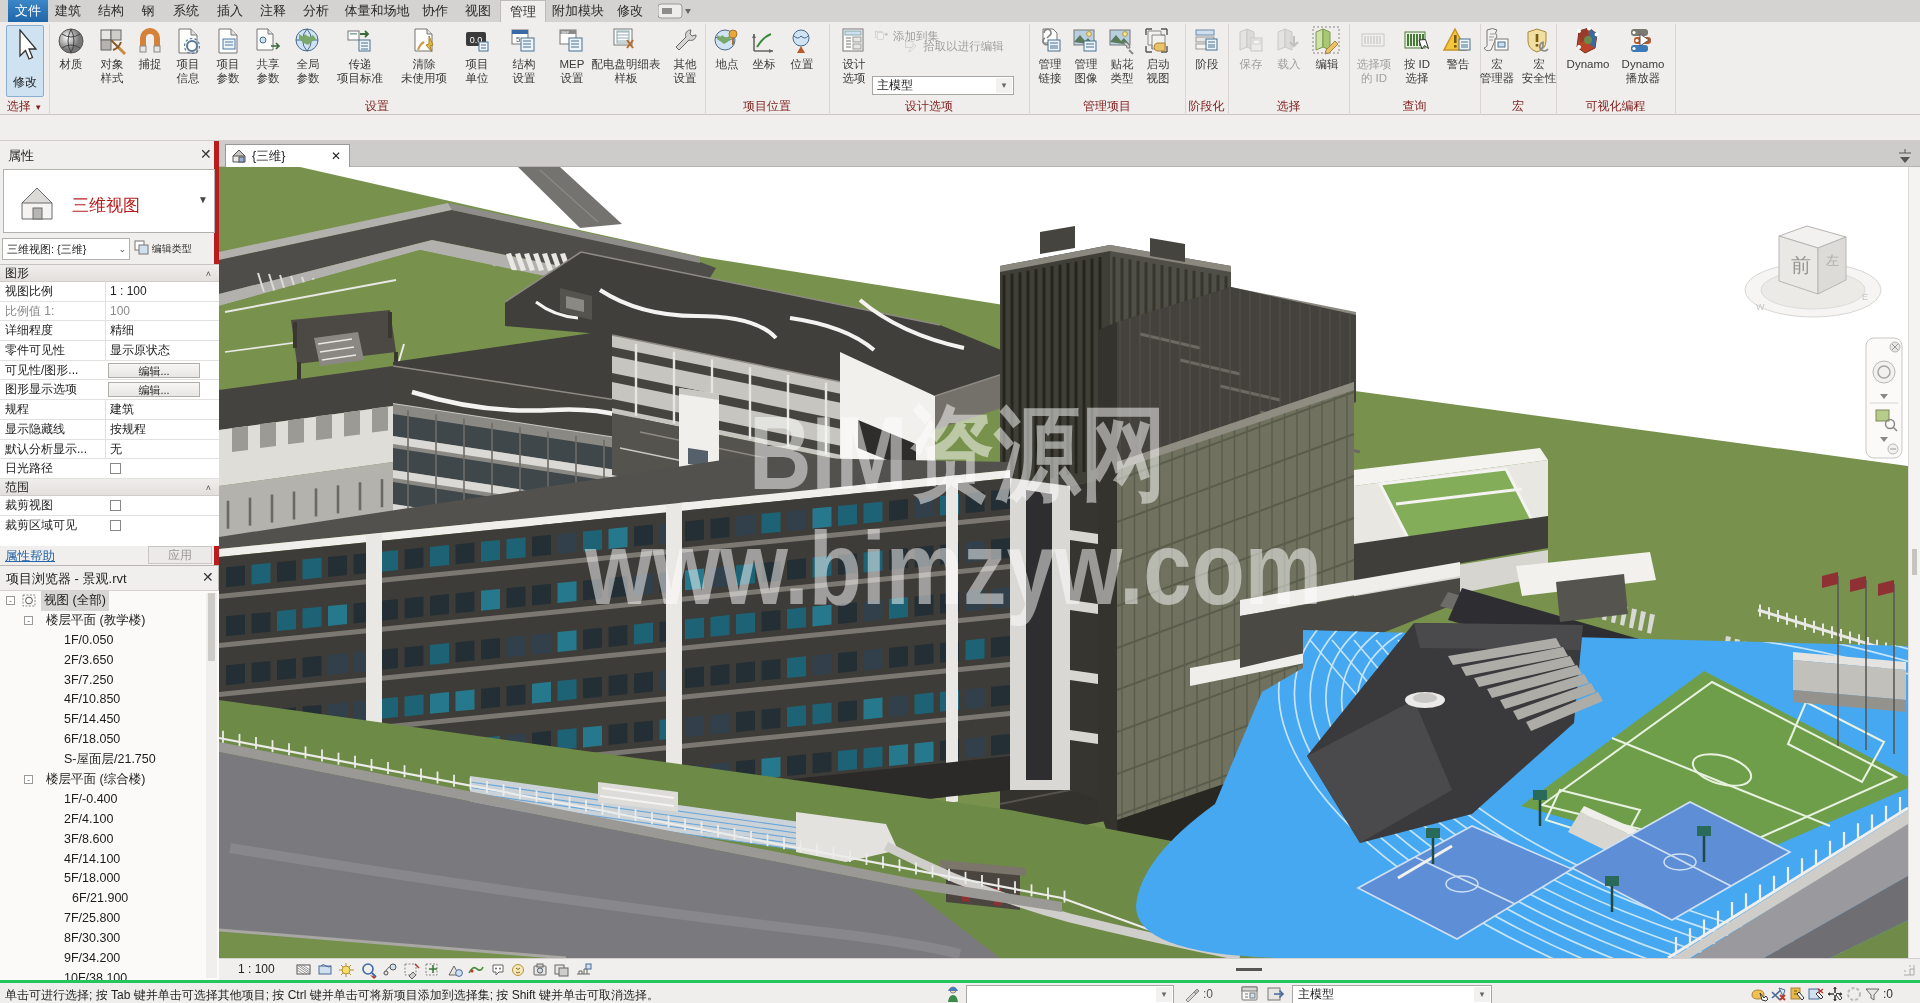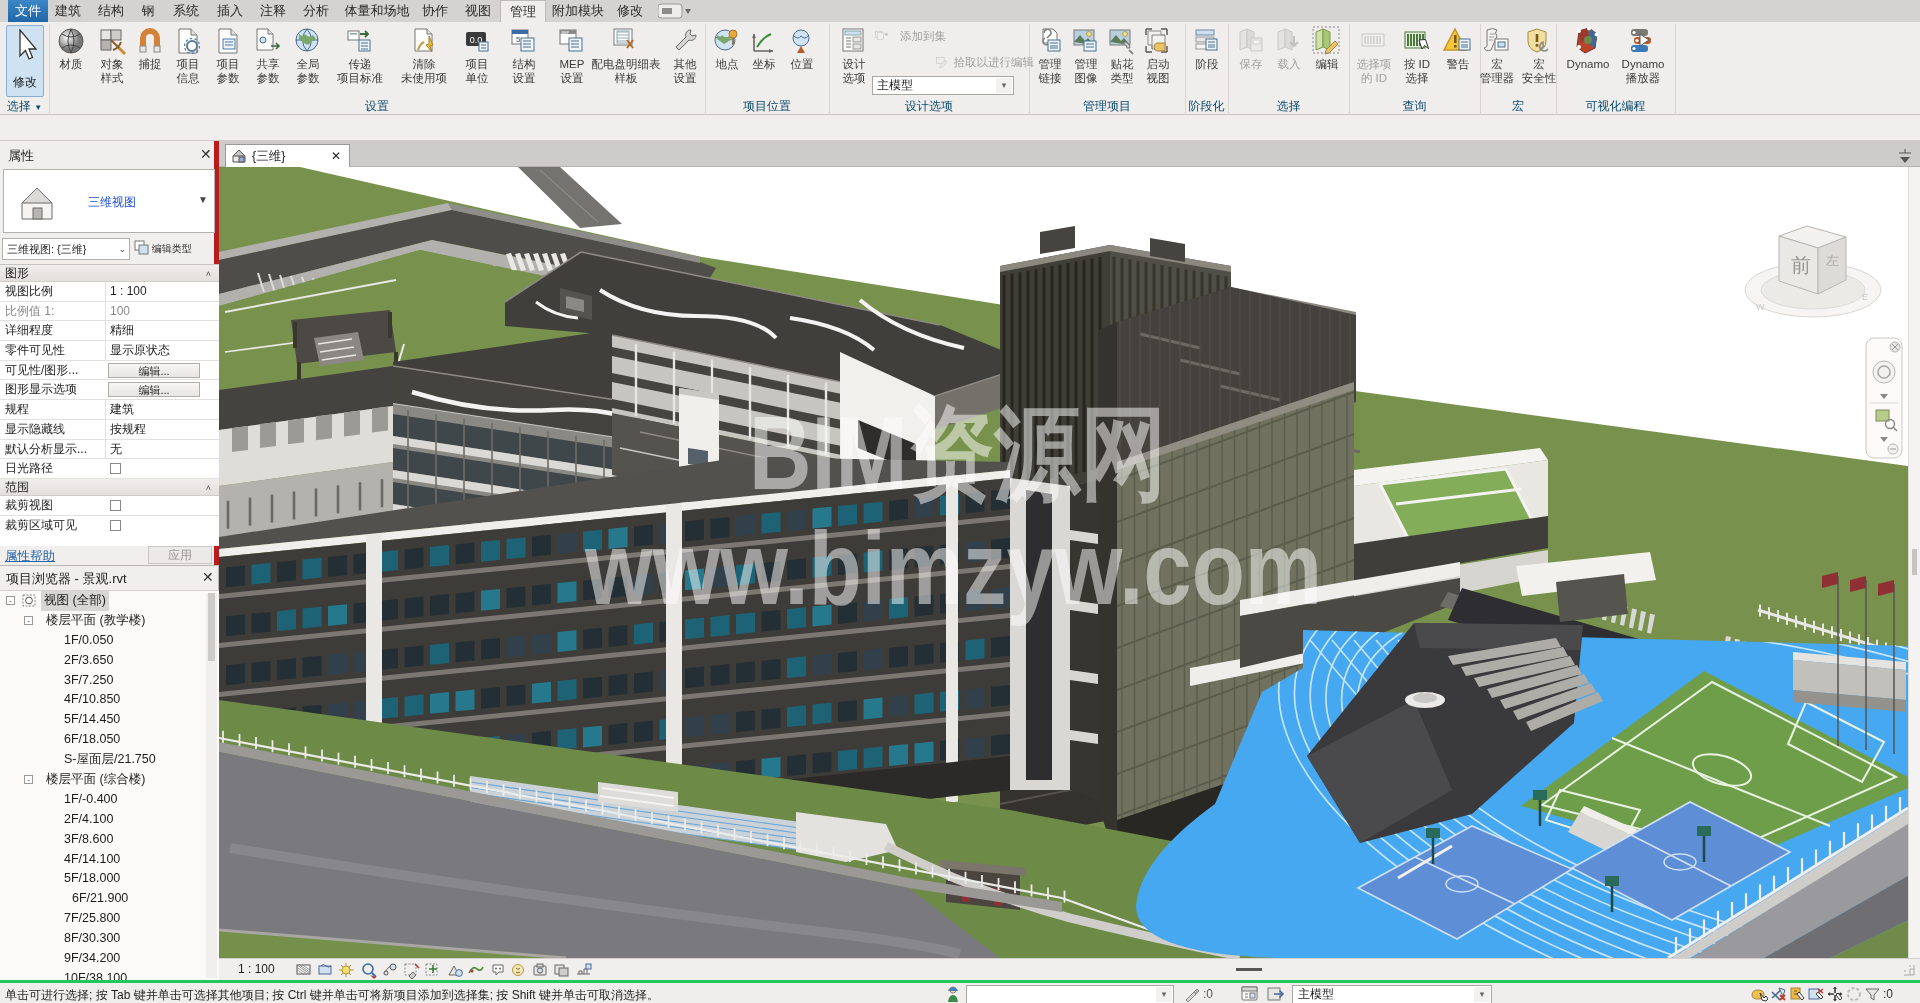--- a/index.html
+++ b/index.html
@@ -7,21 +7,21 @@
 body{font-family:"Liberation Sans",sans-serif;background:#f0eeec;position:relative;font-size:12px;color:#333}
 #app{position:absolute;left:0;top:0;width:1920px;height:1003px;overflow:hidden}
 
 #tabbar{position:absolute;left:0;top:0;width:1920px;height:22px;background:#d5d3d2}
 .tab{position:absolute;top:0;height:22px;line-height:22px;font-size:13px;color:#2b2b2b;text-align:center}
 #tabFile{left:8px;width:40px;background:linear-gradient(#3c87c8,#1f66a8);color:#fff}
 .tabActive{background:#f0eeec;border:1px solid #bdbab7;border-bottom:none}
 
 #ribbon{position:absolute;left:0;top:22px;width:1920px;height:93px;background:#f0eeec;border-bottom:1px solid #c9c6c3}
 .rsep{position:absolute;top:2px;height:110px;width:1px;background:#d8d5d2}
-.plabel{position:absolute;top:77px;height:15px;font-size:12px;color:#0c4a6e;text-align:center;line-height:15px;white-space:nowrap}
+.plabel{position:absolute;top:77px;height:15px;font-size:12px;color:#7f1d1d;text-align:center;line-height:15px;white-space:nowrap}
 .rbtn{position:absolute;top:4px;text-align:center;font-size:11.5px;color:#3b3b3b;line-height:13.5px;white-space:nowrap}
 .rbtn svg{display:block;margin:0 auto 2px auto}
 .rbtn .lb{display:block}
 .gray{opacity:.45}
 .modbox{position:absolute;left:6px;top:3px;width:38px;height:72px;background:#cfe2f2;border:1px solid #88aed0;border-radius:2px;text-align:center;font-size:12px;color:#222}
 
 #optbar{position:absolute;left:0;top:115px;width:1920px;height:26px;background:#f1efed;border-bottom:1px solid #d0cdca}
 
 #props{position:absolute;left:0;top:141px;width:219px;height:424px;background:#f0efed;border-right:5px solid #b91c1c}
 #propHead{position:absolute;left:0;top:4px;width:100%;height:22px;font-size:13px;color:#222}
@@ -273,22 +273,22 @@
           <rect x="14" y="11" width="8" height="5" fill="#e8e6e2" stroke="#999"></rect>
           <rect x="14" y="18" width="8" height="5" fill="#e8e6e2" stroke="#999"></rect>
         </svg>
         <span class="lb">设计</span>
         <span class="lb">选项</span>
       </div>
 <div class="rbtn gray" style="left:874px;top:6px;width:120px;text-align:left"><span style="display:inline-block;vertical-align:middle"><svg width="16" height="16" viewBox="0 0 30 30">
             <rect x="3" y="6" width="12" height="12" fill="#eceae7" stroke="#888"></rect>
             <rect x="6" y="9" width="12" height="12" fill="#f6f5f3" stroke="#888"></rect>
             <path d="M20 12 h6 m-3 -3 v6" stroke="#888" stroke-width="2"></path>
-          </svg></span><span style="vertical-align:middle;margin-left:10px">添加到集</span></div>
-<div class="rbtn gray" style="left:874px;top:32px;width:160px;text-align:right"><span style="display:inline-block;vertical-align:middle"><svg width="16" height="16" viewBox="0 0 30 30">
+          </svg></span><span style="vertical-align:middle;margin-left:3px">添加到集</span></div>
+<div class="rbtn gray" style="left:874px;top:16px;width:160px;text-align:center"><span style="display:inline-block;vertical-align:middle"><svg width="16" height="16" viewBox="0 0 30 30">
             <rect x="3" y="6" width="14" height="12" fill="#eceae7" stroke="#888"></rect>
             <path d="M10 22 l10 -10 3 3 -10 10 -4 1 z" fill="#e8e6e2" stroke="#888"></path>
           </svg></span><span style="vertical-align:middle;margin-left:3px">拾取以进行编辑</span></div>
 <div class="combo" style="left:872px;top:54px;width:142px"><span style="padding-left:4px">主模型</span><span class="dd">▾</span></div>
 <div class="plabel" style="left:829px;width:200px">设计选项</div>
 <div class="rbtn" style="left:1032px;width:36px;top:4px">
         <svg width="30" height="30" viewBox="0 0 30 30">
           <path d="M8 3 h10 l4 4 v10 h-14 z" fill="#fdfdfc" stroke="#777"></path>
           <path d="M9 7 a3.5 3.5 0 1 1 5 3 l-2 2 M10 12 a3.5 3.5 0 1 0 5 3" stroke="#888" fill="none" stroke-width="1.6"></path>
           <rect x="13" y="14" width="12" height="11" fill="#eef4fa" stroke="#49718f"></rect>
@@ -454,21 +454,21 @@
         <span style="position:absolute;left:200px;top:1px;font-size:14px;color:#333">✕</span>
       </div>
     <div id="typeSel">
       <svg width="50" height="50" style="position:absolute;left:8px;top:5px">
           <g>
             <path d="M10 28 L25 13 L40 28 L40 44 L10 44 Z" fill="#f5f4f2" stroke="#6b6b6b"></path>
             <path d="M25 13 L40 28 L10 28 Z" fill="#dcdad6" stroke="#6b6b6b"></path>
             <rect x="21" y="33" width="9" height="11" fill="#b8b6b2" stroke="#6b6b6b"></rect>
           </g>
         </svg>
-      <span style="position:absolute;left:84px;top:24px;font-size:12px;color:#1d4ed8">三维视图</span>
+      <span style="position:absolute;left:68px;top:24px;font-size:17px;color:#b91c1c">三维视图</span>
       <span style="position:absolute;right:6px;top:24px;color:#444;font-size:10px">▼</span>
     </div>
     <div id="typeCombo"><span style="padding-left:4px">三维视图: {三维}</span><span style="position:absolute;right:3px;top:0;color:#555;font-size:9px">⌄</span></div>
     <div id="editType"><svg width="15" height="15" style="vertical-align:-3px">
           <rect x="1" y="1" width="9" height="9" fill="#fff" stroke="#777"></rect>
           <rect x="5" y="5" width="9" height="9" fill="#cfe0ef" stroke="#777"></rect>
         </svg> 编辑类型</div>
     <div id="grid">
       <div class="sechead">图形<span style="position:absolute;right:8px;top:1px;font-size:9px;color:#555">˄</span></div>
       <div class="prow">

